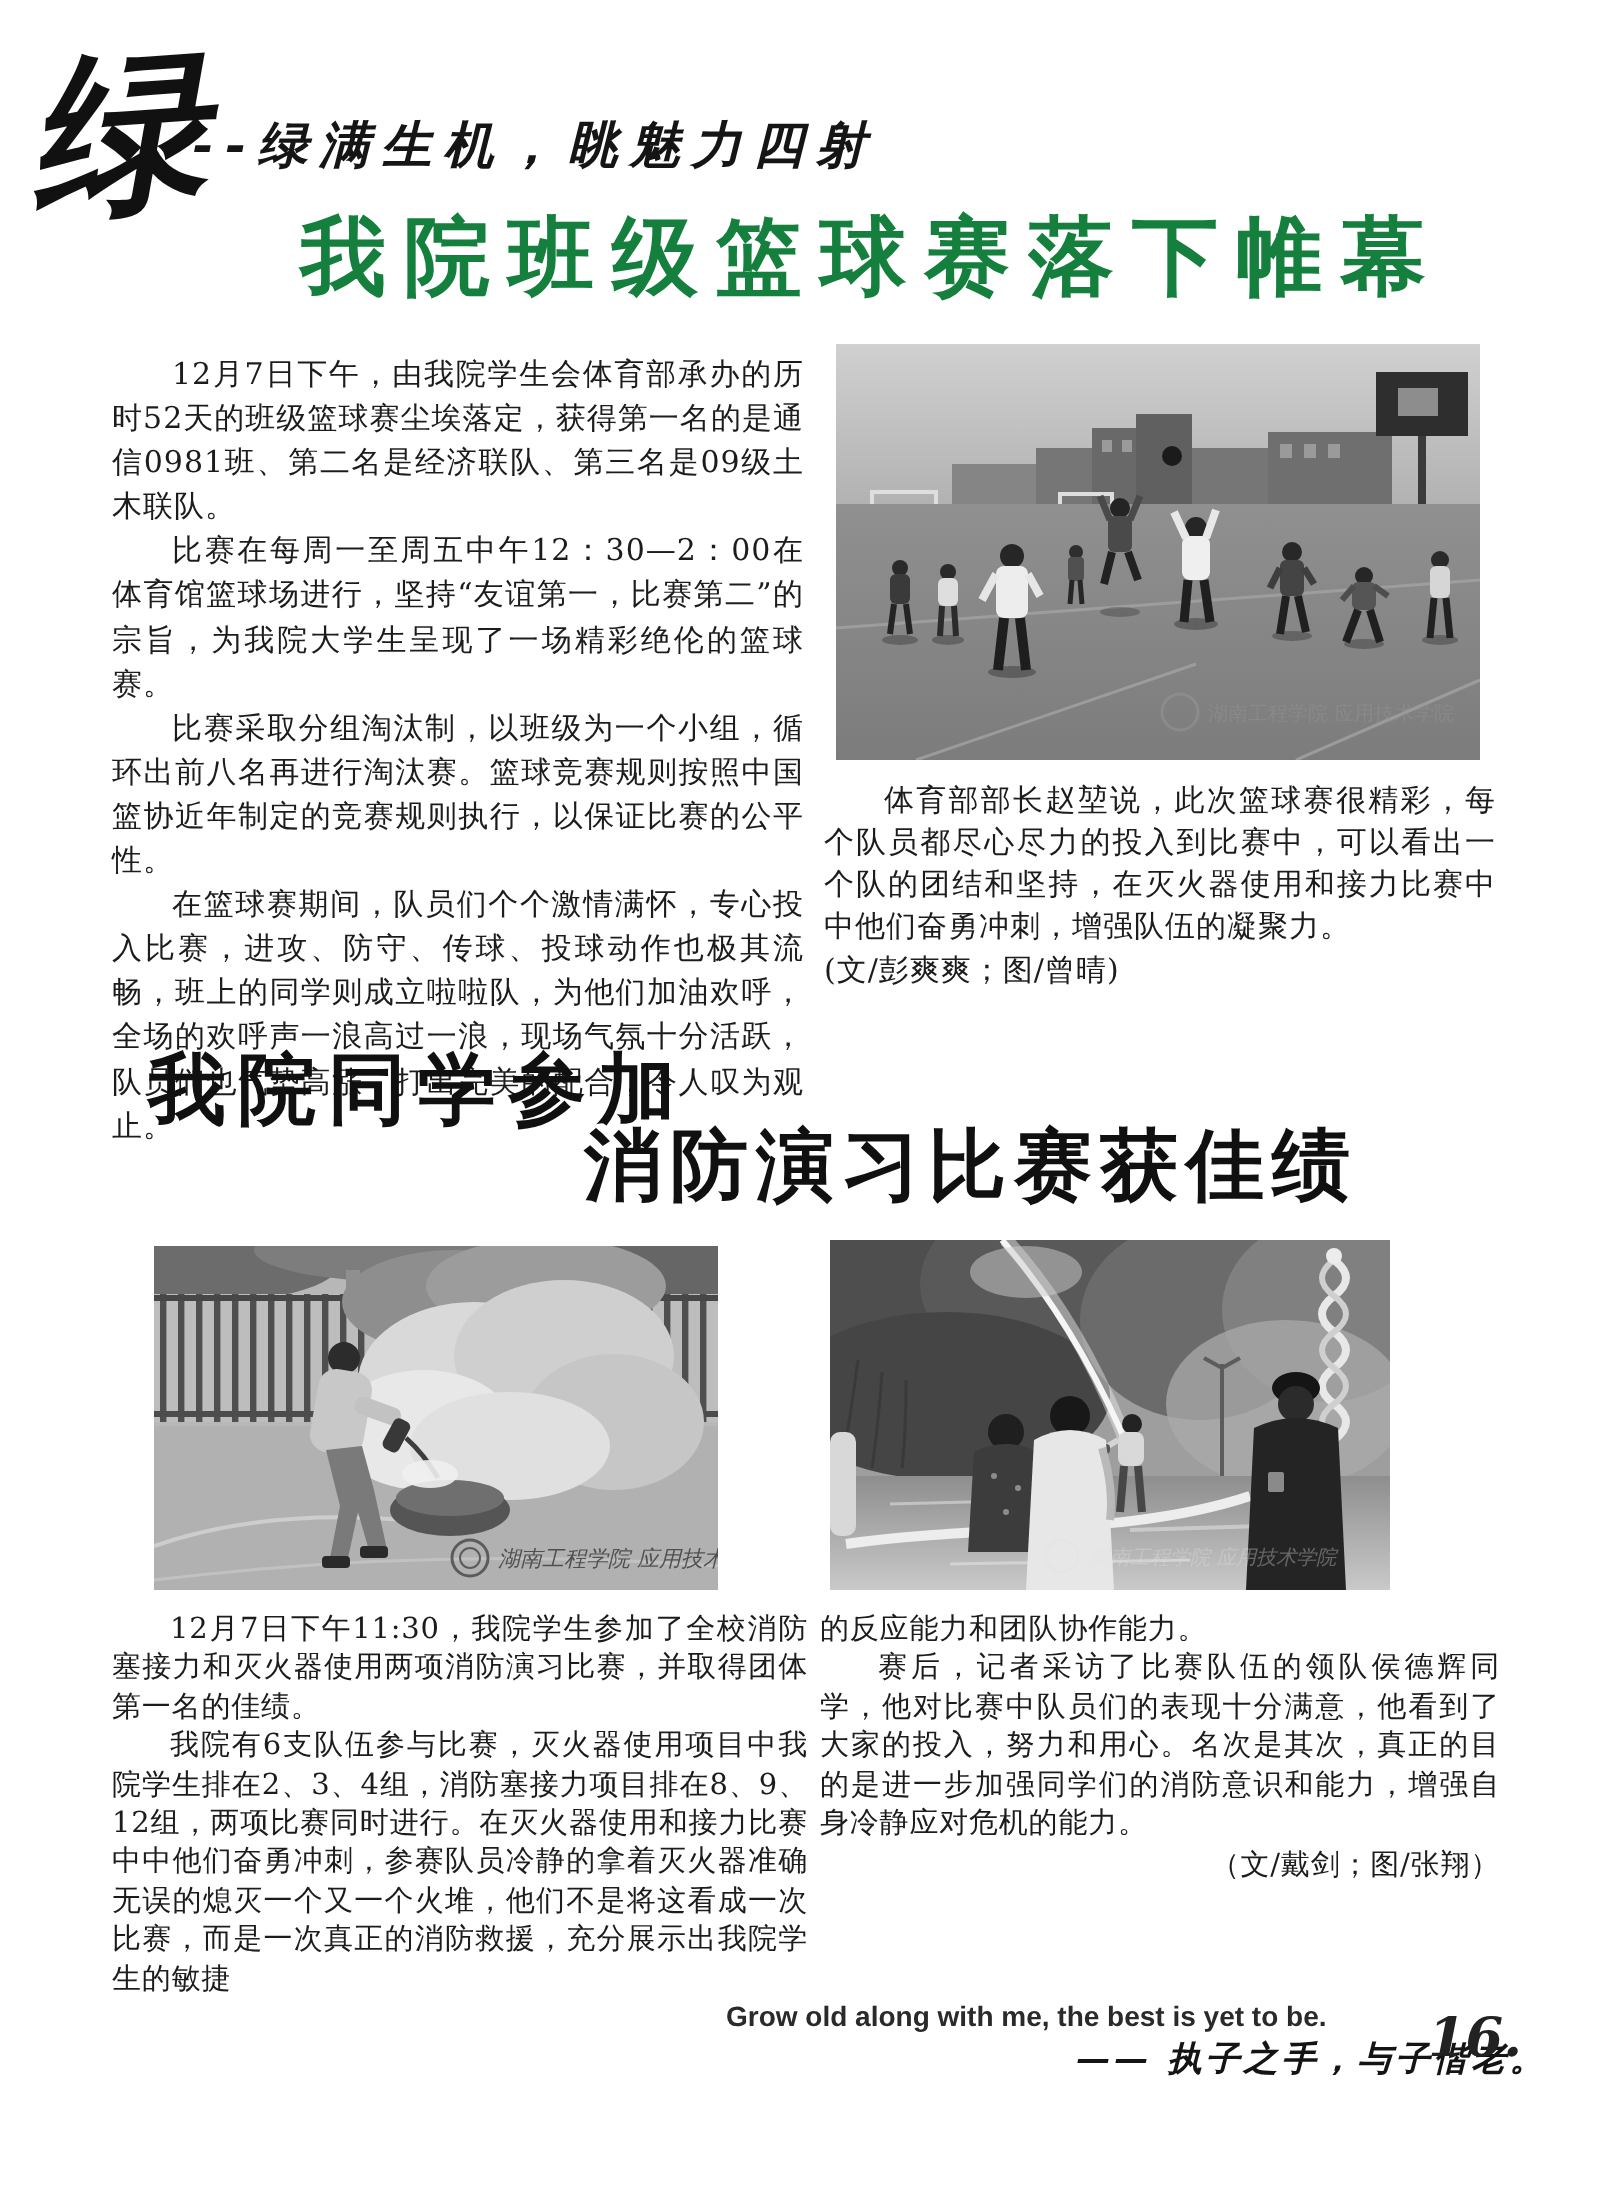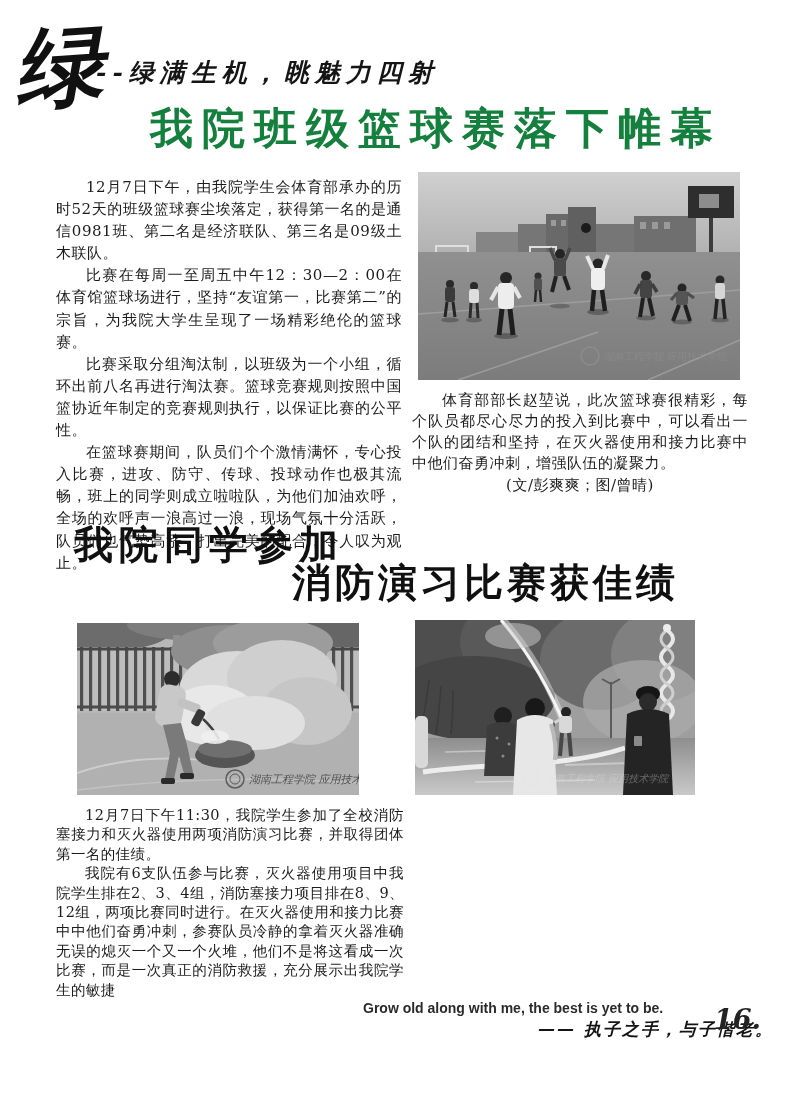--- a/index.html
+++ b/index.html
@@ -18,21 +18,21 @@
   }
   .title1{
     position:absolute;left:150px;top:100px;font-size:43px;font-weight:700;
     letter-spacing:9px;color:#15803d;white-space:nowrap;
   }
   
   .a1-left{position:absolute;left:56px;top:176px;width:346px;}
   .a1-left p{margin:0;font-size:15px;line-height:22.1px;text-align:justify;text-indent:2em;letter-spacing:.5px;}
   .a1-caption{position:absolute;left:412px;top:390px;width:336px;}
   .a1-caption p{margin:0;font-size:15px;line-height:21px;text-align:justify;text-indent:2em;letter-spacing:.5px;}
-  .a1-caption .credit{text-align:center;text-indent:0;margin-top:1px;}
+  .a1-caption .credit{text-align:left;text-indent:0;margin-top:1px;}
   
   .title2-l1{position:absolute;left:74px;top:518px;font-size:39px;font-weight:700;letter-spacing:6px;color:#101010;white-space:nowrap;}
   .title2-l2{position:absolute;left:292px;top:556px;font-size:39px;font-weight:700;letter-spacing:4px;color:#101010;white-space:nowrap;}
   
   figure{margin:0;padding:0;position:absolute;}
   .photo1{left:418px;top:172px;width:322px;height:208px;}
   .photo2{left:77px;top:623px;width:282px;height:172px;}
   .photo3{left:415px;top:620px;width:280px;height:175px;}
   figure svg{display:block;width:100%;height:100%;}
   
@@ -318,18 +318,23 @@
         <circle cx="116" cy="158" r="8" fill="none" stroke="#e2e2e2" stroke-width="1.5"></circle>
         <text x="130" y="162" font-size="10" font-style="italic" fill="#e0e0e0">湖南工程学院 应用技术学院</text>
       </g>
     </svg>
   </figure>
 
   <div class="a2-left">
     <p>12月7日下午11:30，我院学生参加了全校消防塞接力和灭火器使用两项消防演习比赛，并取得团体第一名的佳绩。</p>
     <p>我院有6支队伍参与比赛，灭火器使用项目中我院学生排在2、3、4组，消防塞接力项目排在8、9、12组，两项比赛同时进行。在灭火器使用和接力比赛中中他们奋勇冲刺，参赛队员冷静的拿着灭火器准确无误的熄灭一个又一个火堆，他们不是将这看成一次比赛，而是一次真正的消防救援，充分展示出我院学生的敏捷</p>
   </div>
+  <div class="a2-right">
+    <p class="cont">的反应能力和团队协作能力。</p>
+    <p>赛后，记者采访了比赛队伍的领队侯德辉同学，他对比赛中队员们的表现十分满意，他看到了大家的投入，努力和用心。名次是其次，真正的目的是进一步加强同学们的消防意识和能力，增强自身冷静应对危机的能力。</p>
+    <p class="credit">（文/戴剑；图/张翔）</p>
+  </div>
 
   <div class="footer-en">Grow old along with me, the best is yet to be.</div>
   <div class="footer-zh">—— 执子之手，与子偕老。</div>
   <div class="page-num">16.</div>
 
 </div>
 
 </body></html>

